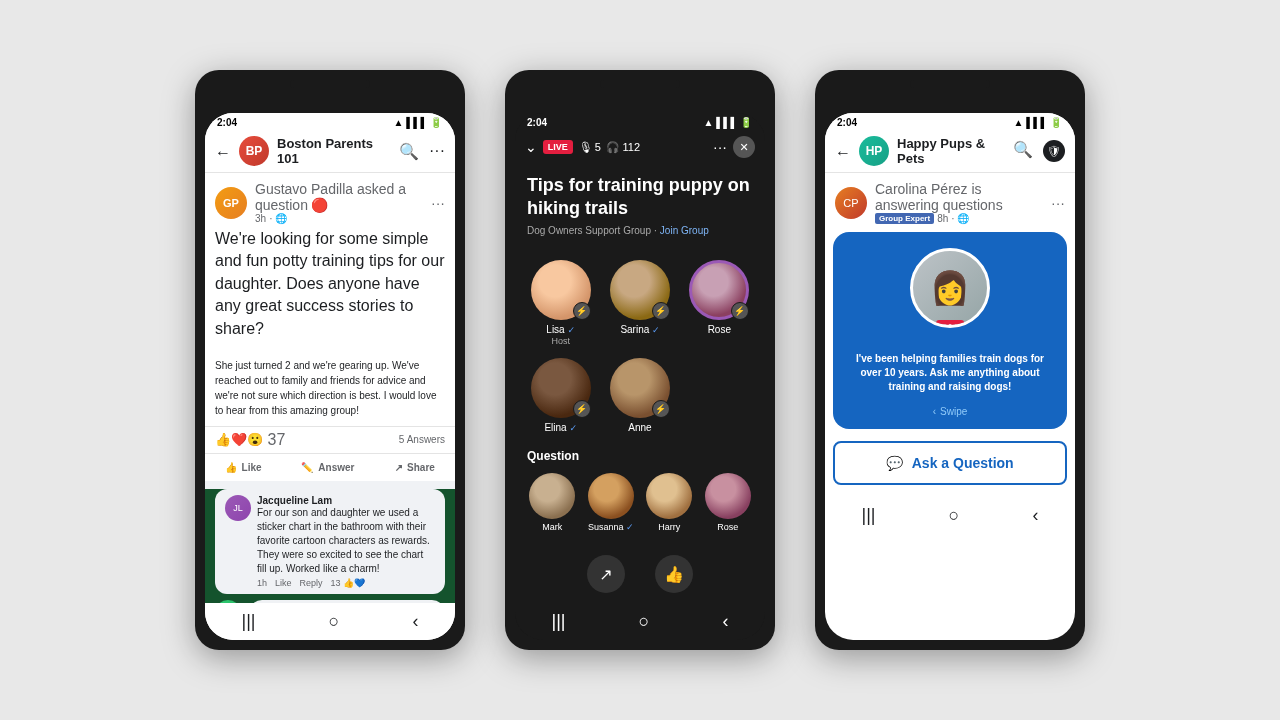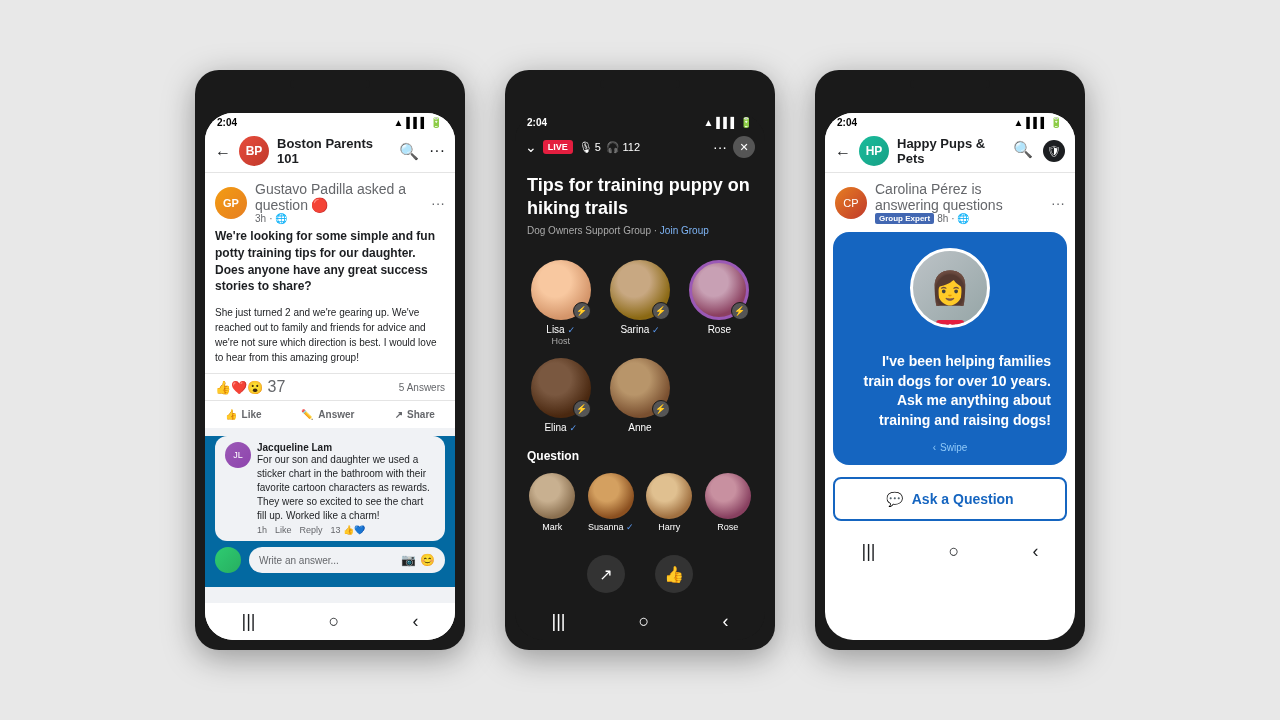--- a/index.html
+++ b/index.html
@@ -136,21 +136,21 @@
       font-size: 11px;
       font-weight: bold;
     }
 
     .post-meta { flex: 1; }
     .post-name { font-size: 14px; font-weight: 700; color: #1c1e21; }
     .post-name span { font-weight: 400; color: #65676b; }
     .post-time { font-size: 10px; color: #65676b; display: flex; align-items: center; gap: 3px; }
 
     .post-content { padding: 0 10px 8px; }
-    .post-title { font-size: 12px; font-weight: 700; color: #1c1e21; line-height: 1.4; margin-bottom: 10px; }
+    .post-title { font-size: 16px; font-weight: 400; color: #1c1e21; line-height: 1.4; margin-bottom: 18px; }
     .post-body { font-size: 10px; color: #1c1e21; line-height: 1.5; }
 
     .post-reactions {
       display: flex;
       justify-content: space-between;
       align-items: center;
       padding: 4px 10px;
       border-top: 1px solid #e4e4e4;
       border-bottom: 1px solid #e4e4e4;
       font-size: 10px;
@@ -516,24 +516,24 @@
       background: #e41e3f;
       color: white;
       font-size: 8px;
       font-weight: 700;
       padding: 2px 5px;
       border-radius: 3px;
     }
 
     .qa-text {
       padding: 16px 16px 12px;
-      font-size: 14px;
+      font-size: 10px;
       font-weight: 700;
       color: #fff;
-      text-align: right;
+      text-align: center;
       line-height: 1.4;
     }
 
     .qa-swipe {
       text-align: center;
       font-size: 10px;
       color: #90caf9;
       padding: 0 0 12px;
       display: flex;
       align-items: center;
@@ -639,21 +639,21 @@
               <span>✏️</span>
               <span>Answer</span>
             </div>
             <div class="post-action-btn">
               <span>↗</span>
               <span>Share</span>
             </div>
           </div>
         </div>
 
-        <div style="background:#0369a1; padding-bottom:8px;">
+        <div style="background:#14532d; padding-bottom:8px;">
           <div class="comment-item">
             <div class="comment-avatar av-purple">JL</div>
             <div class="comment-body">
               <div class="comment-name">Jacqueline Lam</div>
               <div class="comment-text">For our son and daughter we used a sticker chart in the bathroom with their favorite cartoon characters as rewards. They were so excited to see the chart fill up. Worked like a charm!</div>
               <div class="comment-meta">
                 <span>1h</span>
                 <span>Like</span>
                 <span>Reply</span>
                 <span>

